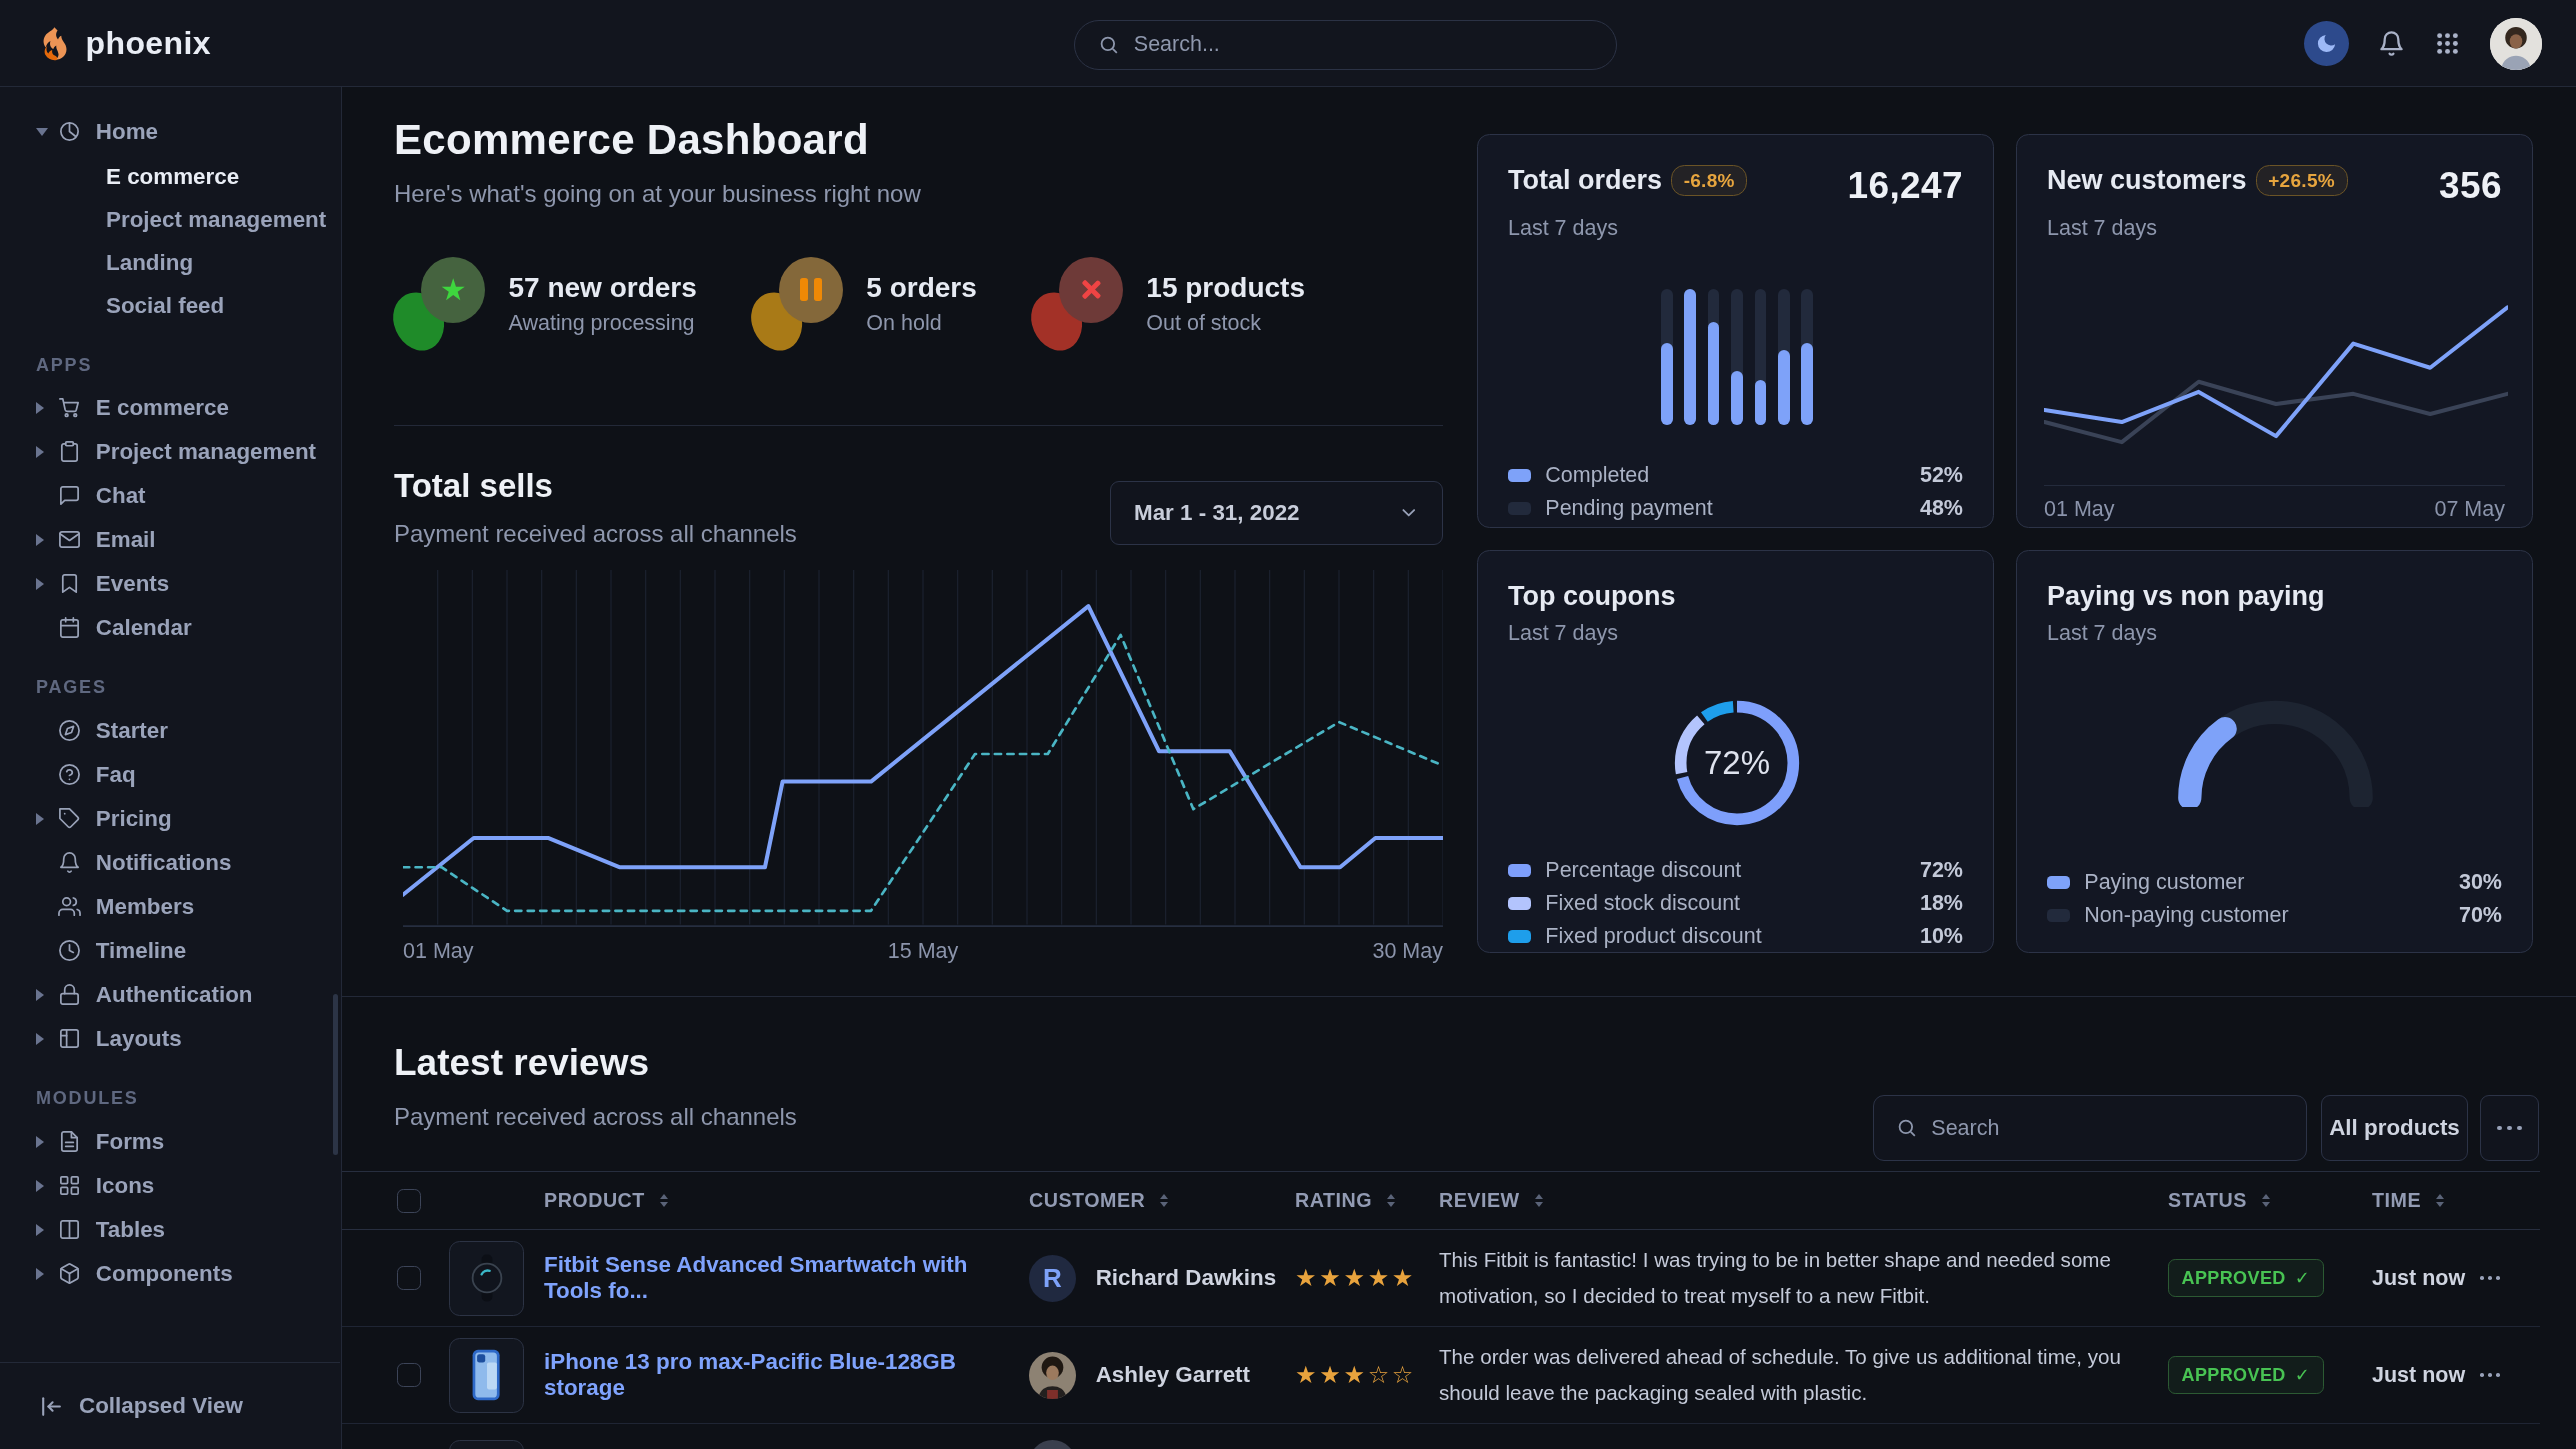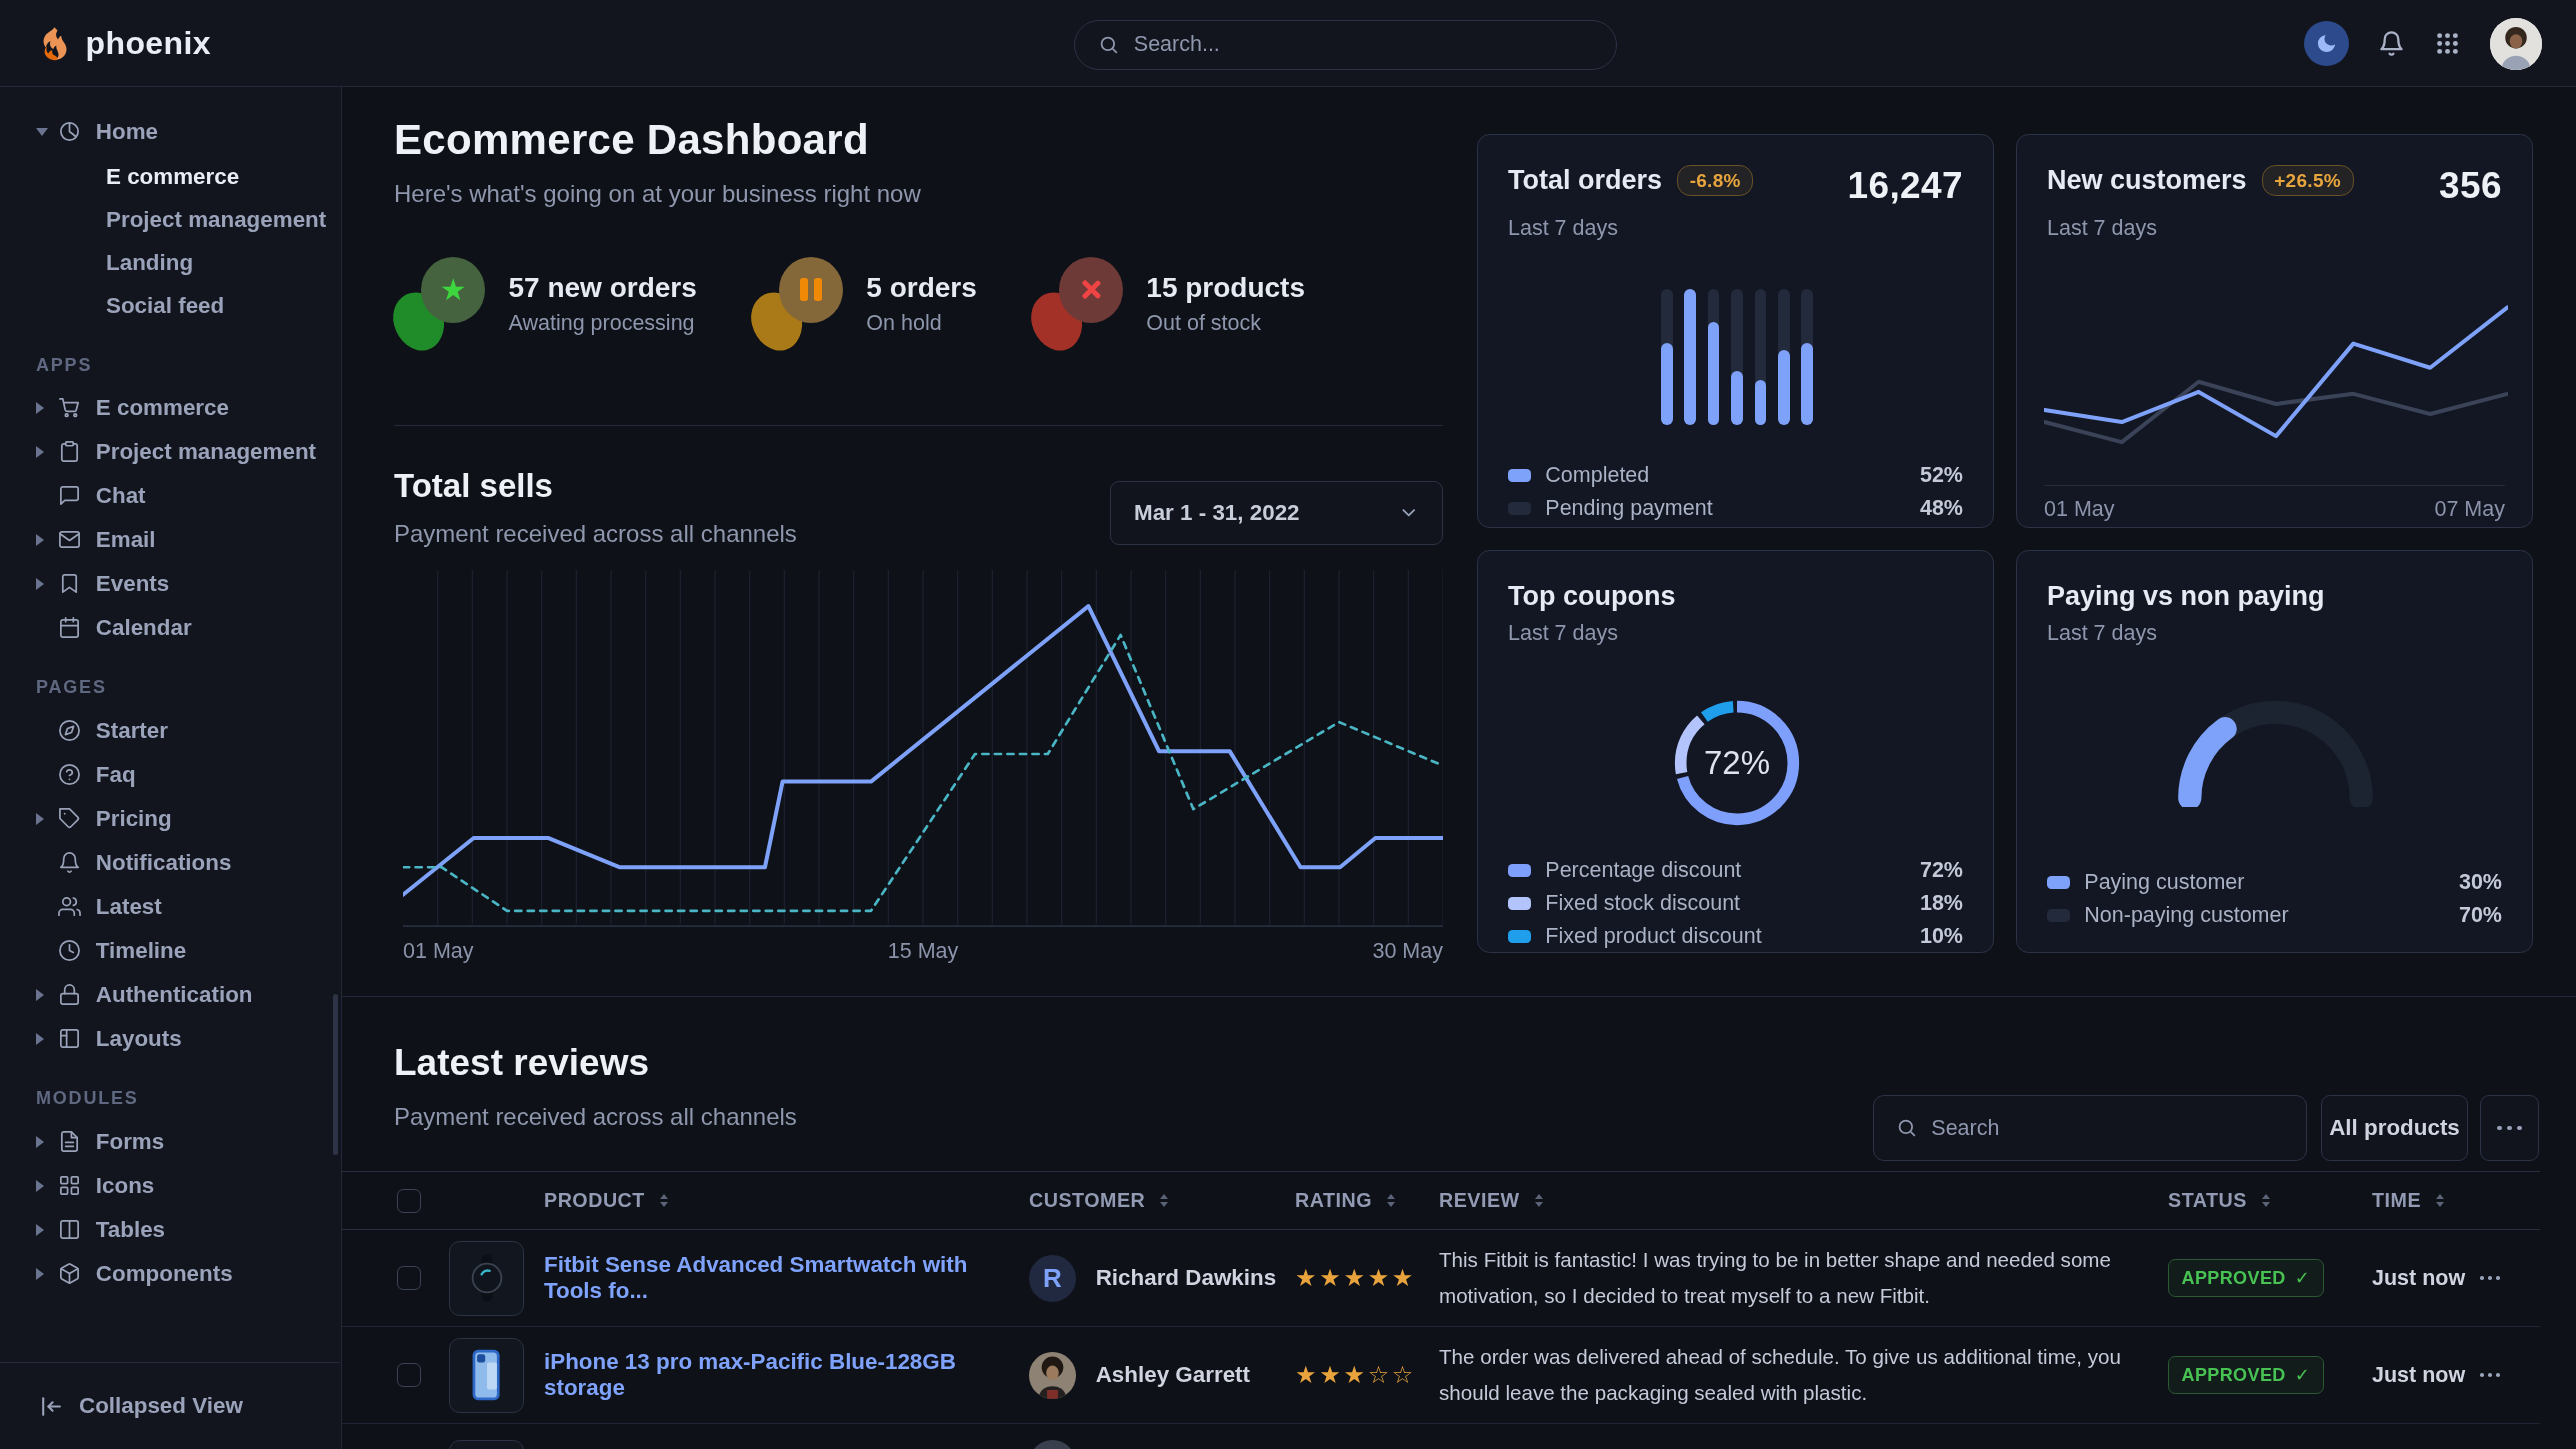--- a/index.html
+++ b/index.html
@@ -89,21 +89,21 @@
   .sells-axis { position:absolute; left:61px; top:852px; width:1040px; height:32px; font-size:21.5px; color:#8b94ab; }
   .sells-axis .t0 { position:absolute; left:0; }
   .sells-axis .t1 { position:absolute; left:50%; transform:translateX(-50%); }
   .sells-axis .t2 { position:absolute; right:0; }
 
   
   .card {
     position:absolute; background:#131723; border:0.9px solid #2c3347; border-radius:12.5px; padding:30px;
   }
   .card-head { display:flex; align-items:flex-start; }
-  .card-title-group { display:flex; align-items:flex-start; gap:15px; }
+  .card-title-group { display:flex; align-items:flex-start; gap:9px; }
   .card-title { font-size:27px; font-weight:700; color:#e6eaf2; }
   .badge-soft {
     font-size:19px; font-weight:700; color:#e7a53e; border:0.9px solid #6b5426; background:rgba(231,165,62,.08);
     border-radius:13.4px; padding:3.6px 11.6px; letter-spacing:0.3px;
   }
   .card-value { margin-left:auto; font-size:37px; font-weight:700; color:#eef1f6; letter-spacing:0.4px; }
   .card-sub { font-size:21.5px; color:#8e97ad; margin-top:9px; }
   .legend { position:absolute; left:30px; right:30px; }
   .legend-row { display:flex; align-items:center; height:33px; }
   .legend-swatch { width:23px; height:12.5px; border-radius:4.5px; margin-right:14.3px; flex:0 0 auto; }
@@ -379,21 +379,21 @@
       <div class="sb-row">
       <span class="caret-slot"></span>
       <span class="sb-icon">
           <svg width="23" height="23" viewBox="0 0 24 24" fill="none" stroke="currentColor" stroke-width="1.8" stroke-linecap="round" stroke-linejoin="round">
             <path d="M17 21v-2a4 4 0 0 0-4-4H5a4 4 0 0 0-4 4v2"></path>
             <circle cx="9" cy="7" r="4"></circle>
             <path d="M23 21v-2a4 4 0 0 0-3-3.9"></path>
             <path d="M16 3.1a4 4 0 0 1 0 7.8"></path>
           </svg>
         </span>
-        <span>Latest</span>
+        <span>Members</span>
       </div>
       <div class="sb-row">
       <span class="caret-slot"></span>
       <span class="sb-icon">
           <svg width="23" height="23" viewBox="0 0 24 24" fill="none" stroke="currentColor" stroke-width="1.8" stroke-linecap="round" stroke-linejoin="round">
             <circle cx="12" cy="12" r="10"></circle>
             <polyline points="12 6 12 12 16 14"></polyline>
           </svg>
         </span>
         <span>Timeline</span>

